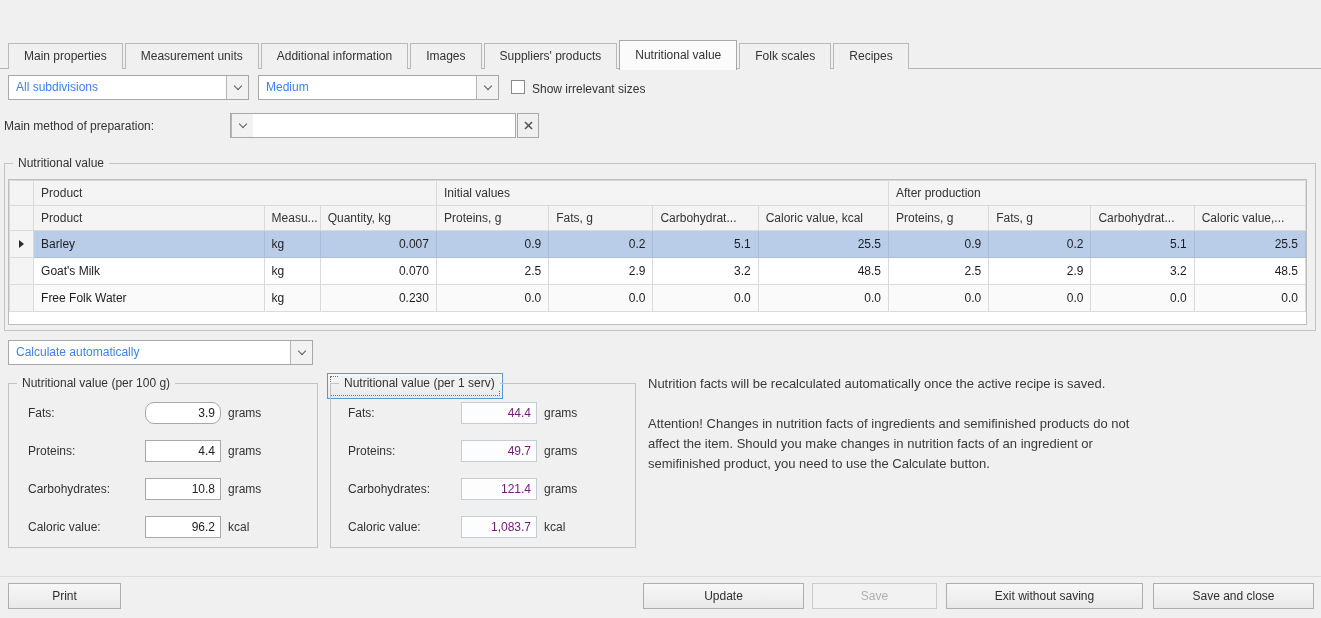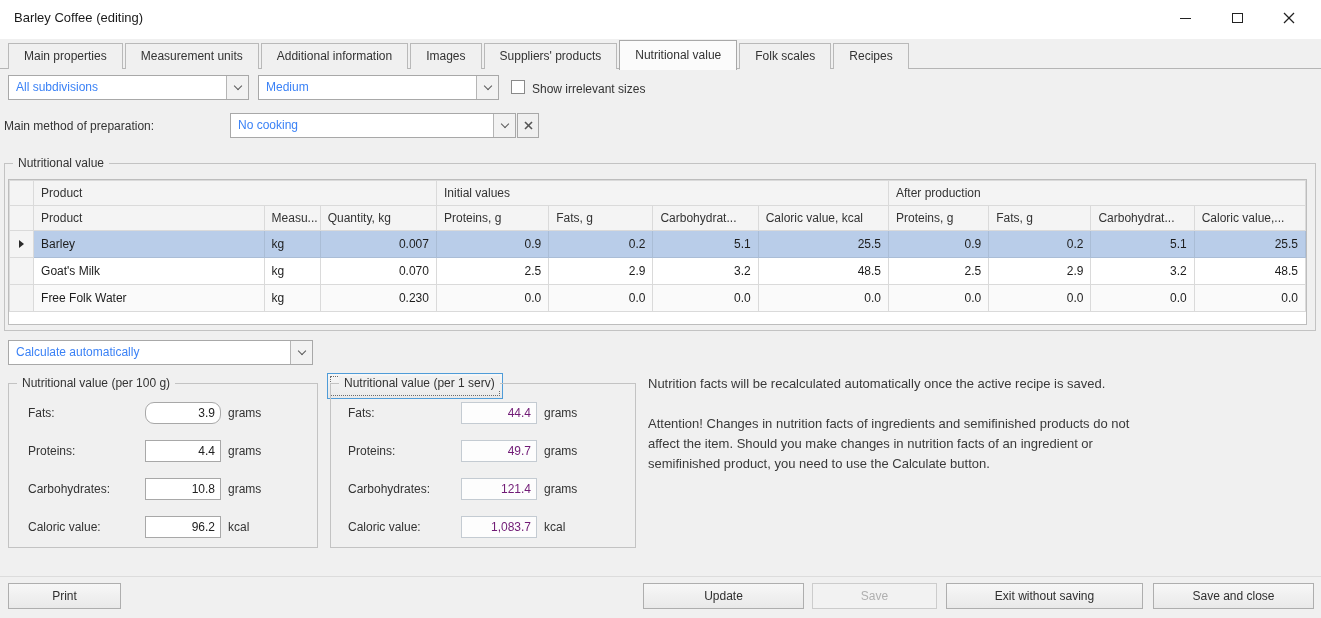--- a/index.html
+++ b/index.html
@@ -64,37 +64,20 @@
   .notes { position:absolute; left:648px; top:374px; width:508px; font-size:13px; line-height:20px; color:#3a3a3a; }
   .notes p + p { margin-top:20px; }
 
   .footer-line { position:absolute; left:0; top:576px; width:1321px; height:1px; background:#dcdcdc; }
 </style>
 </head>
 <body>
 
 <div class="window">
 
-  <div class="titlebar">
-    <span class="title-text">Barley Coffee (editing)</span>
-    <div class="win-controls">
-      <div class="win-btn">
-          <span class="min-glyph"></span>
-        </div>
-      <div class="win-btn">
-          <span class="max-glyph"></span>
-        </div>
-      <div class="win-btn">
-        <svg width="12" height="12" viewBox="0 0 12 12">
-            <line x1="1" y1="1" x2="11" y2="11" stroke="#222" stroke-width="1.2"></line>
-            <line x1="11" y1="1" x2="1" y2="11" stroke="#222" stroke-width="1.2"></line>
-          </svg>
-      </div>
-    </div>
-  </div>
 
   <div class="tabstrip">
     <div class="tab">Main properties</div>
     <div class="tab">Measurement units</div>
     <div class="tab">Additional information</div>
     <div class="tab">Images</div>
     <div class="tab">Suppliers' products</div>
     <div class="tab active">Nutritional value</div>
     <div class="tab">Folk scales</div>
     <div class="tab">Recipes</div>
@@ -111,21 +94,20 @@
     <span class="val">Medium</span>
     <span class="arrow-btn">
         <span class="chev"></span>
       </span>
   </div>
   <span class="checkbox" style="left:511px; top:80px;"></span>
   <span class="plain-label" style="left:532px; top:82px;">Show irrelevant sizes</span>
 
   <span class="plain-label" style="left:4px; top:119px;">Main method of preparation:</span>
   <div class="combo" style="left:230px; top:113px; width:286px;">
-    <span class="val">No cooking</span>
     <span class="arrow-btn">
         <span class="chev"></span>
       </span>
   </div>
   <div class="icon-btn" style="left:517px; top:113px;">
     <svg width="9" height="9" viewBox="0 0 9 9">
         <line x1="1" y1="1" x2="8" y2="8" stroke="#555" stroke-width="1.6"></line>
         <line x1="8" y1="1" x2="1" y2="8" stroke="#555" stroke-width="1.6"></line>
       </svg>
   </div>

